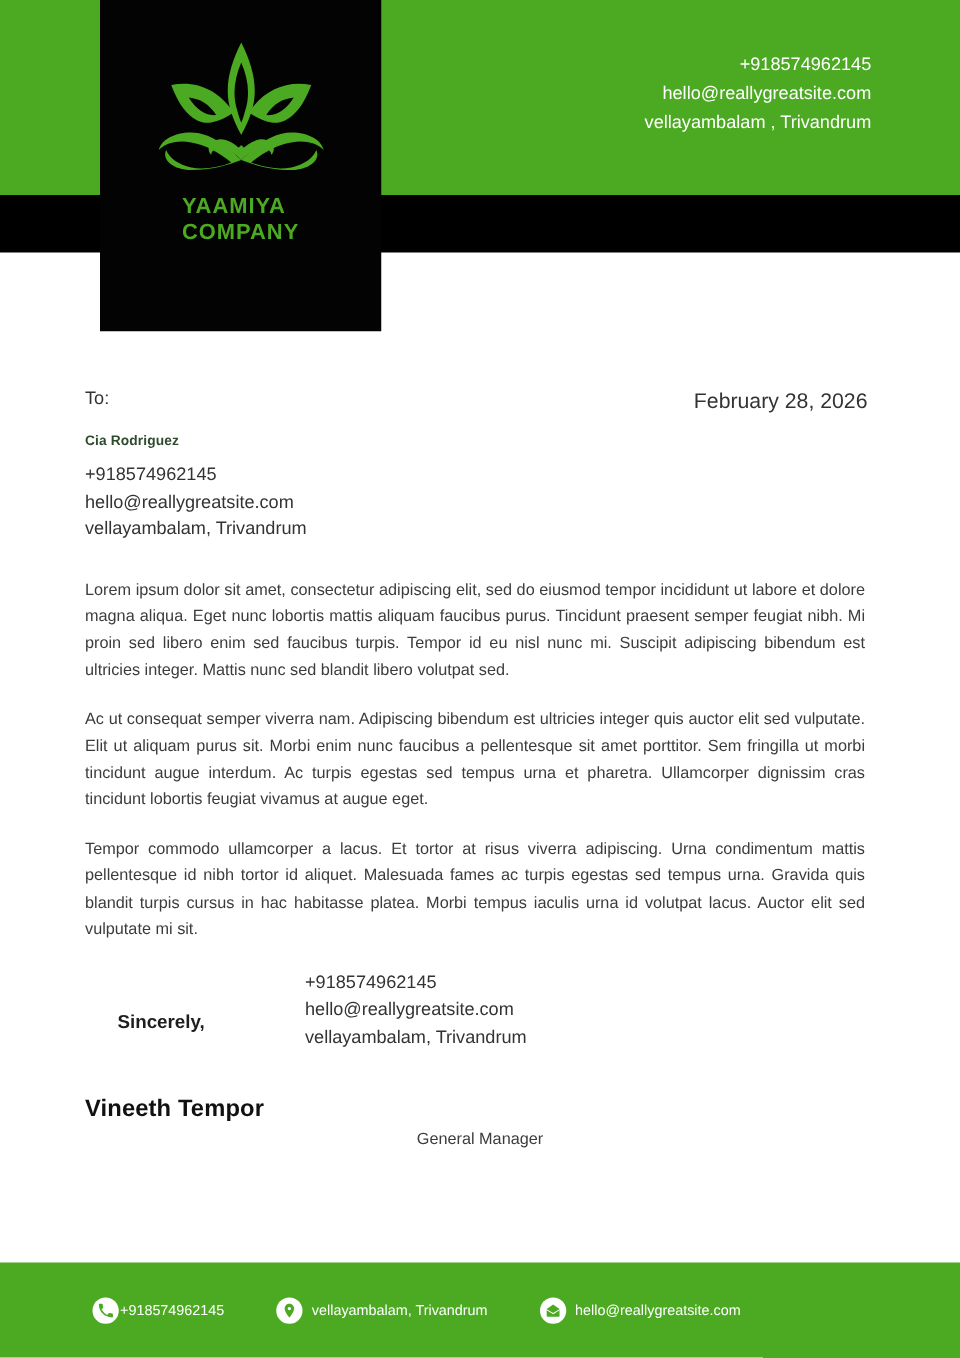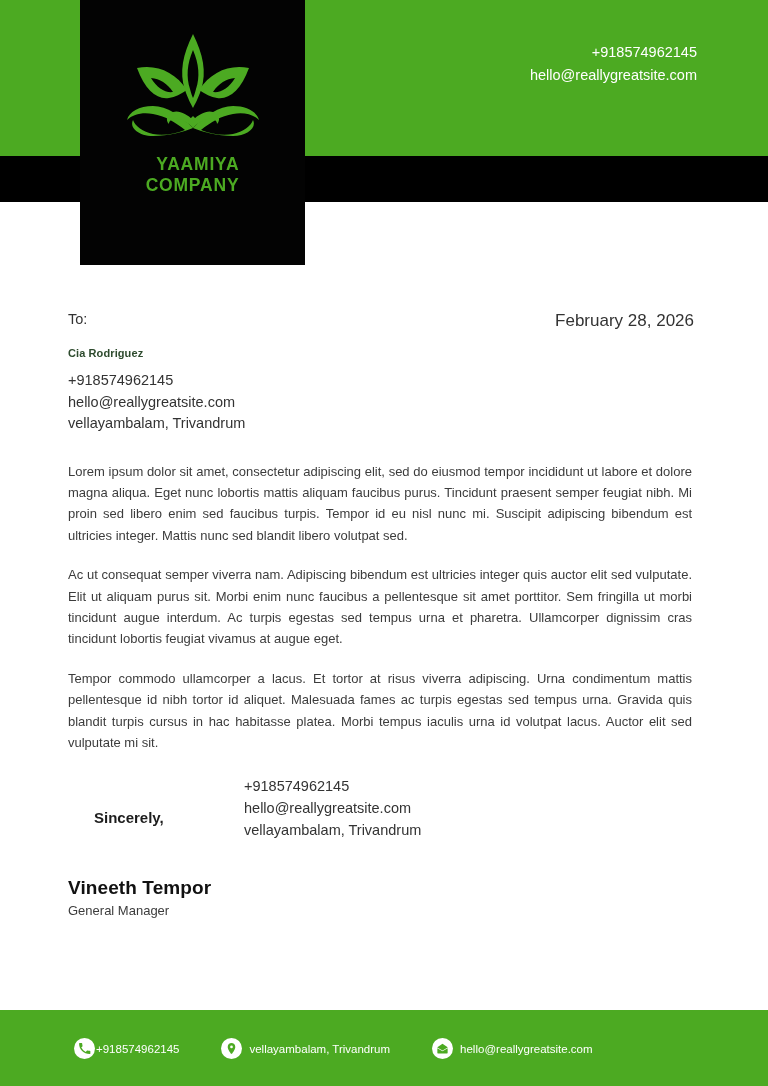--- a/index.html
+++ b/index.html
@@ -53,21 +53,21 @@
   }
 
   .logo-mark {
     margin-top: 28px;
     width: 140px;
     height: 112px;
   }
 
   .logo-wordmark {
     margin-top: 14px;
-    text-align: right;
+    text-align: left;
     color: #4caa22;
     font-weight: bold;
     font-size: 17.5px;
     letter-spacing: 0.8px;
     line-height: 21px;
   }
 
   .header-contact {
     position: absolute;
     top: 41px;
@@ -179,20 +179,21 @@
     font-size: 19px;
     font-weight: bold;
     color: #111111;
     letter-spacing: 0.1px;
   }
 
   .signer-title {
     margin-top: 4px;
     font-size: 13px;
     color: #3c3c3c;
+    text-align: center;
   }
 
   
   .footer {
     position: absolute;
     left: 0;
     top: 1010px;
     width: 768px;
     height: 76px;
     background: #4caa22;
@@ -274,20 +275,21 @@
 
     <div class="logo-wordmark">
       <div>YAAMIYA</div>
       <div>COMPANY</div>
     </div>
   </div>
 
   <div class="header-contact">
     <div>+918574962145</div>
     <div>hello@reallygreatsite.com</div>
+    <div>vellayambalam , Trivandrum</div>
   </div>
 </div>
 
 <div class="letter">
 
   <div class="row-to-date">
     <div class="to-label">To:</div>
     <div class="date-text">February 28, 2026</div>
   </div>
 

